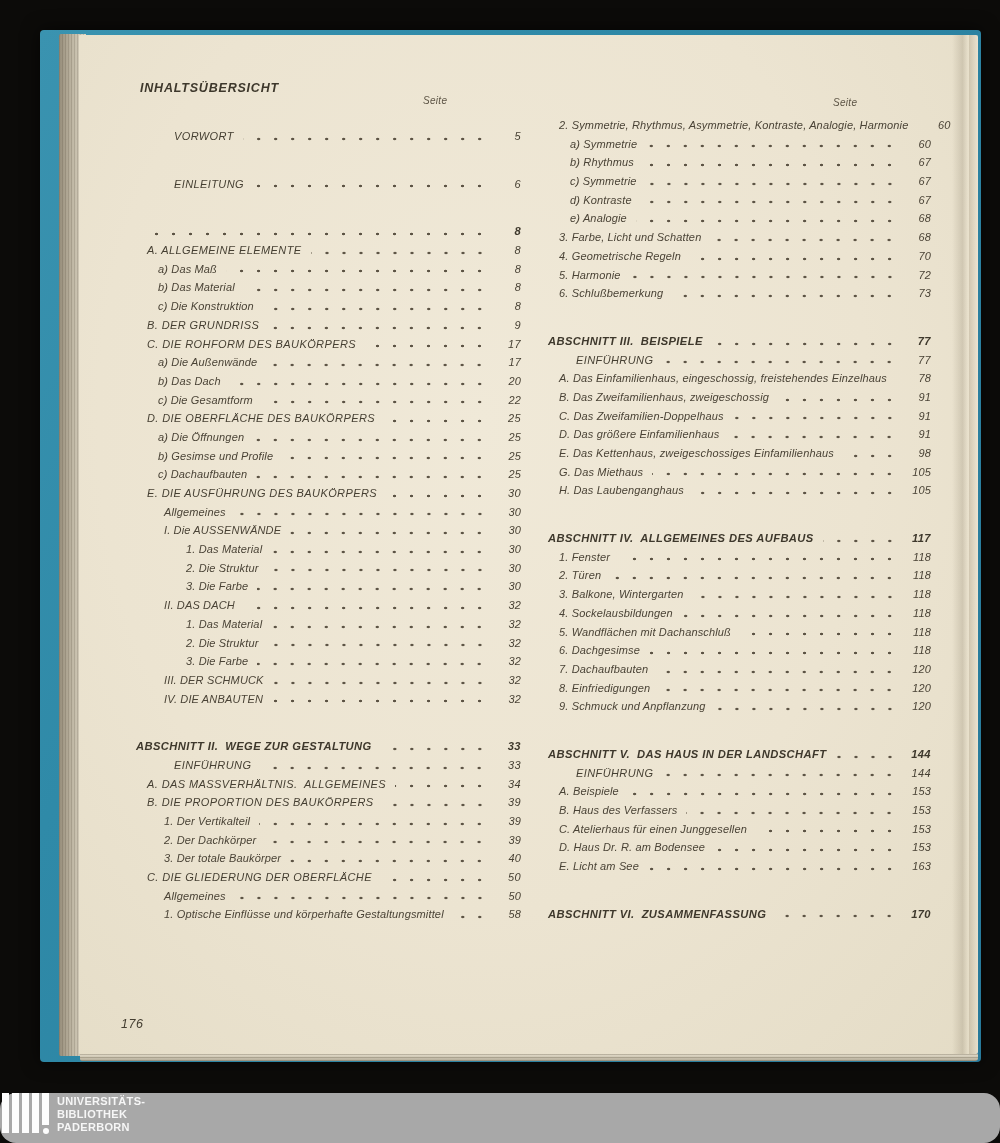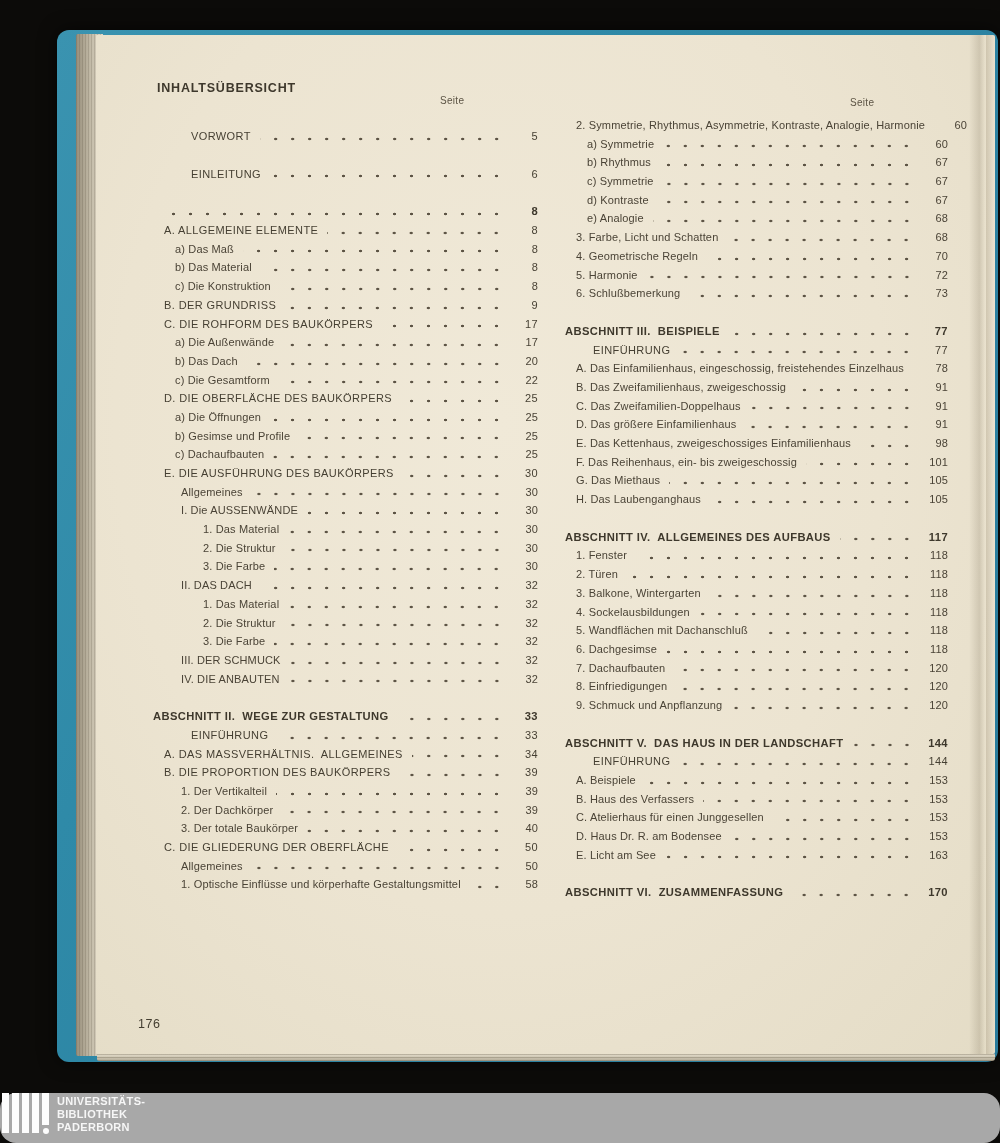--- a/index.html
+++ b/index.html
@@ -4,24 +4,25 @@
 <style>
   html,body{margin:0;padding:0;}
   body{
     width:1000px;height:1143px;position:relative;overflow:hidden;
     background:#0c0b09;
     font-family:"Liberation Sans", sans-serif;
     -webkit-font-smoothing:antialiased;
   }
   
   .book{
-    position:absolute;left:57px;top:30px;width:941px;height:1032px;
+    position:absolute;left:40px;top:30px;width:941px;height:1032px;
     background:linear-gradient(120deg,#3a93b0 0%,#2f8aa8 30%,#27799a 100%);
-    border-radius:12px;
+    border-radius:4px;
     box-shadow:0 0 18px rgba(0,0,0,.6);
+    font-style:italic;
   }
   .page-stack-left{
     position:absolute;left:19px;top:4px;width:27px;height:1022px;
     background:
       repeating-linear-gradient(to right, rgba(60,50,35,.16) 0 1px, rgba(255,255,255,0) 1px 3px),
       linear-gradient(to right,#968d7a,#c3bba8 55%,#dfd8c7);
     border-radius:2px 0 0 2px;
   }
   .stack-bottom{
     position:absolute;left:40px;right:3px;bottom:1px;height:7px;
@@ -51,21 +52,21 @@
   }
   .seite{
     position:absolute;width:100px;text-align:left;
     font-size:10px;color:#5c5445;letter-spacing:.3px;
   }
   .seite-left{left:344px;top:60px;}
   .seite-right{left:754px;top:62px;}
   .col{position:absolute;font-size:11px;}
   .col-left{left:57px;top:92px;width:385px;}
   .col-right{left:469px;top:81px;width:383px;}
-  .sec{margin-top:19px;}
+  .sec{margin-top:29px;}
   .sec:first-child{margin-top:0;}
   .row{display:flex;align-items:baseline;line-height:18.7px;height:18.7px;color:#4a4336;}
   .row .lbl{white-space:pre;}
   .row .dots{
     flex:1;min-width:0;height:18.7px;align-self:flex-end;
     margin:0 7px 0 9px;
     background-image:radial-gradient(circle, #5b5243 1.1px, rgba(0,0,0,0) 1.6px);
     background-size:17px 4px;background-repeat:repeat-x;
     background-position:right bottom 5px;
   }
@@ -390,25 +391,20 @@
           </div>
           <div class="row lv1 norm">
             <span class="lbl">D. Das größere Einfamilienhaus</span>
             <span class="dots"></span>
             <span class="pg">91</span>
           </div>
           <div class="row lv1 norm">
             <span class="lbl">E. Das Kettenhaus, zweigeschossiges Einfamilienhaus</span>
             <span class="dots"></span>
             <span class="pg">98</span>
-          </div>
-          <div class="row lv1 norm">
-            <span class="lbl">F. Das Reihenhaus, ein- bis zweigeschossig</span>
-            <span class="dots"></span>
-            <span class="pg">101</span>
           </div>
           <div class="row lv1 norm">
             <span class="lbl">G. Das Miethaus</span>
             <span class="dots"></span>
             <span class="pg">105</span>
           </div>
           <div class="row lv1 norm">
             <span class="lbl">H. Das Laubenganghaus</span>
             <span class="dots"></span>
             <span class="pg">105</span>

